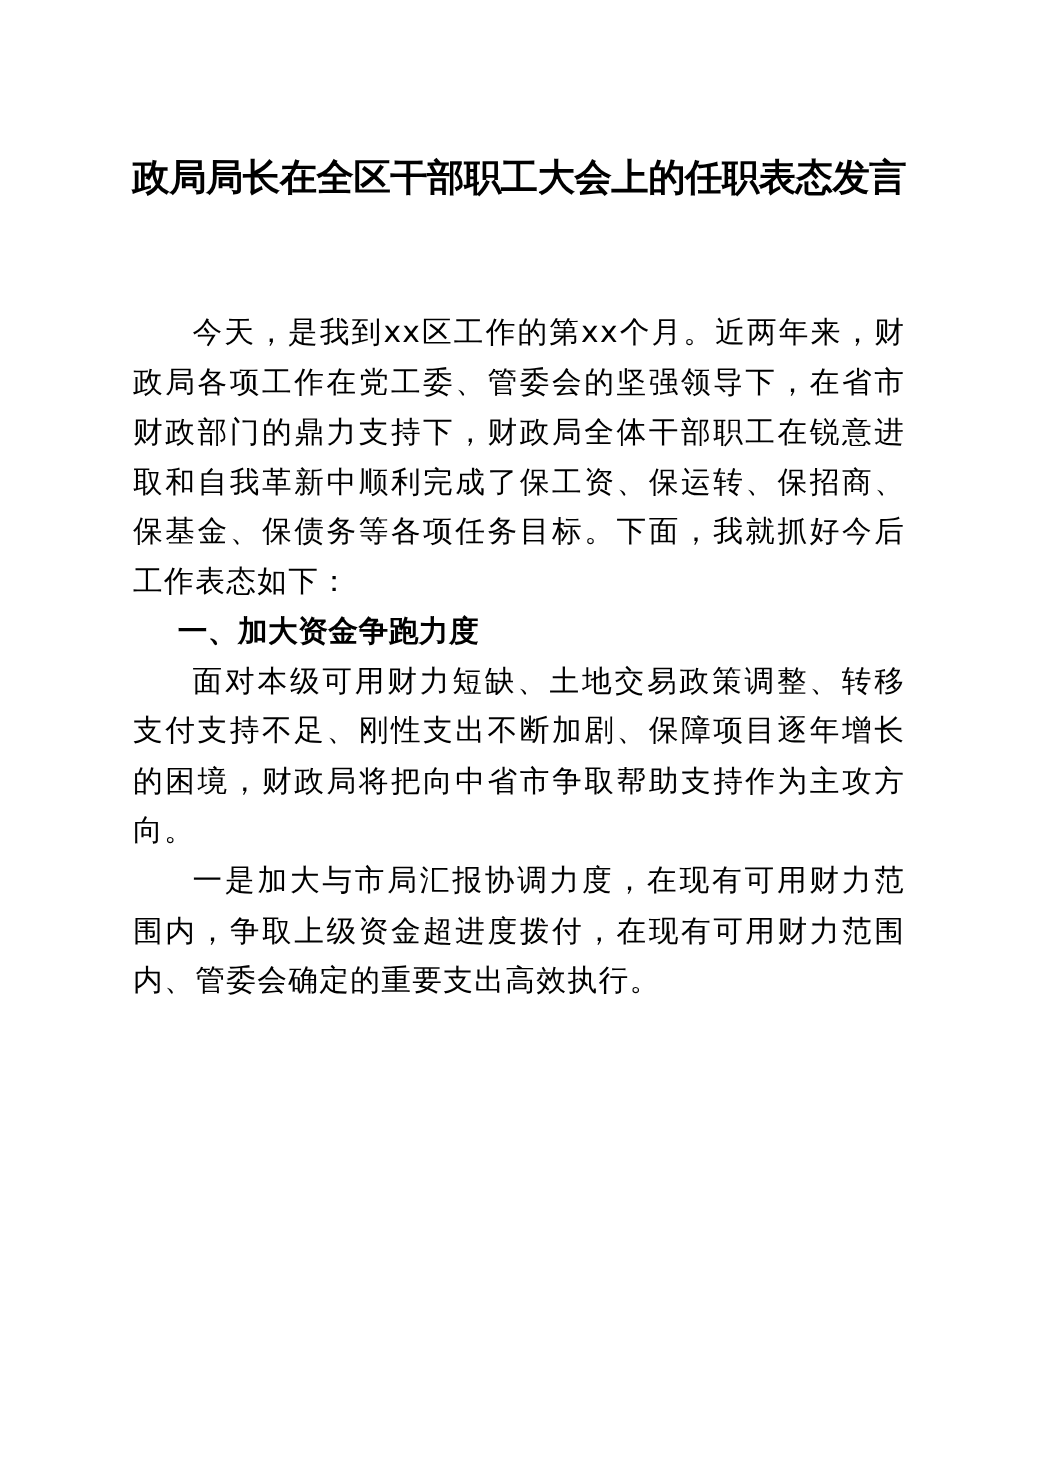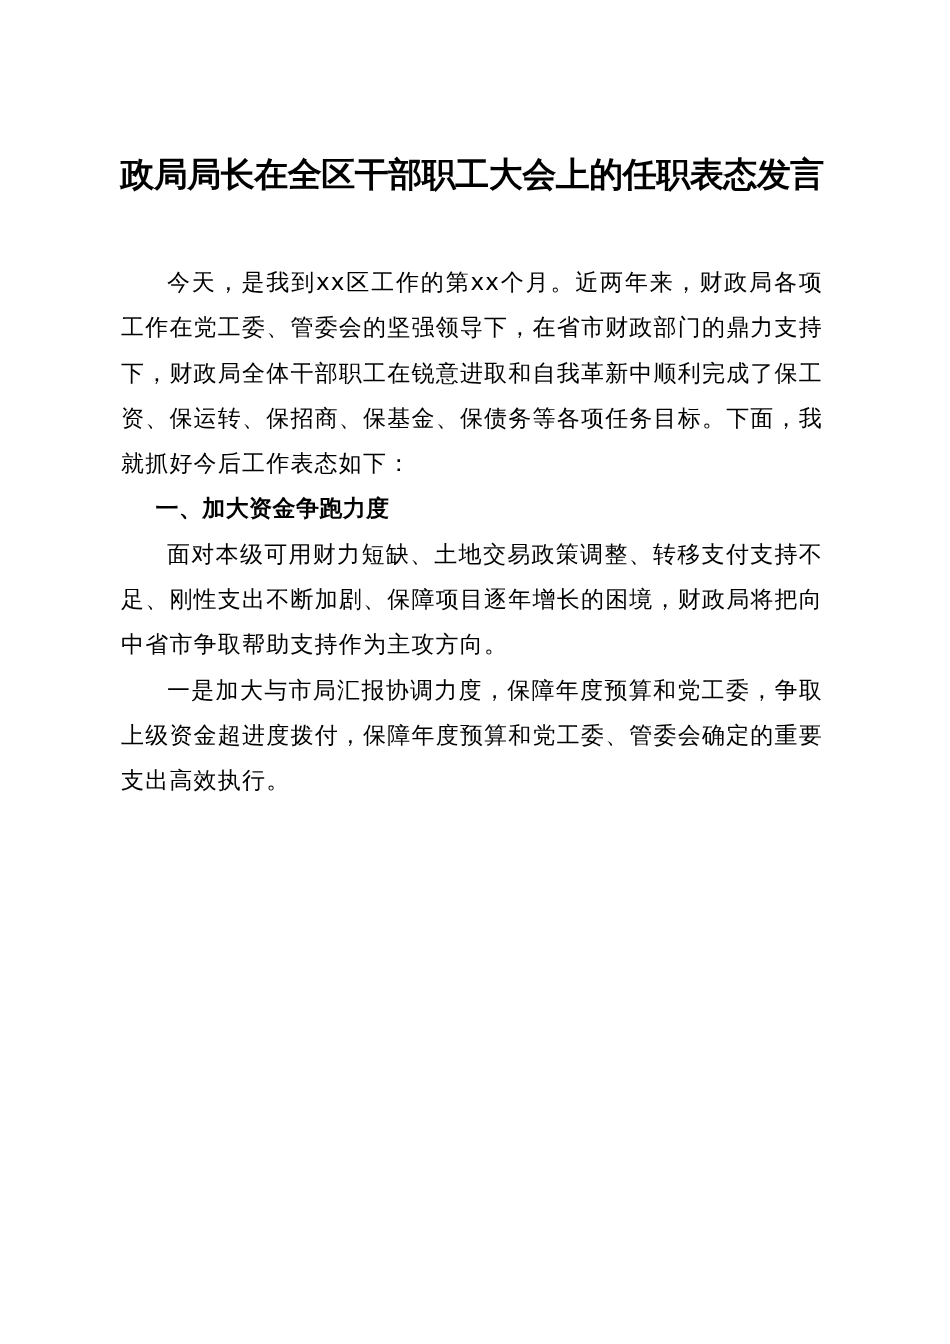--- a/index.html
+++ b/index.html
@@ -17,36 +17,36 @@
     .page {
       position: absolute;
       left: 121px;
       top: 0;
       width: 702px;
     }
     .title {
       margin: 0;
       position: absolute;
       left: -10px;
-      top: 150px;
+      top: 138px;
       width: 722px;
       text-align: center;
       font-family: "DejaVu Serif", "Liberation Serif", serif;
       font-weight: bold;
       font-size: 34px;
       line-height: 48px;
       letter-spacing: -0.5px;
     }
     .body {
       position: absolute;
       left: 0;
-      top: 260px;
+      top: 280px;
       width: 702px;
       font-family: "DejaVu Sans", "Liberation Sans", sans-serif;
-      font-size: 23px;
+      font-size: 27px;
       line-height: 45.3px;
       letter-spacing: 1.2px;
       text-align: justify;
     }
     .para {
       margin: 0;
       text-indent: 2em;
     }
     .heading {
       margin: 0;
@@ -59,15 +59,15 @@
 </head>
 <body>
 
 <div class="page">
   <h1 class="title">政局局长在全区干部职工大会上的任职表态发言</h1>
 
   <div class="body">
     <p class="para">今天，是我到xx区工作的第xx个月。近两年来，财政局各项工作在党工委、管委会的坚强领导下，在省市财政部门的鼎力支持下，财政局全体干部职工在锐意进取和自我革新中顺利完成了保工资、保运转、保招商、保基金、保债务等各项任务目标。下面，我就抓好今后工作表态如下：</p>
     <p class="heading">一、加大资金争跑力度</p>
     <p class="para">面对本级可用财力短缺、土地交易政策调整、转移支付支持不足、刚性支出不断加剧、保障项目逐年增长的困境，财政局将把向中省市争取帮助支持作为主攻方向。</p>
-    <p class="para">一是加大与市局汇报协调力度，保障年度预算和党工委，争取上级资金超进度拨付，保障年度预算和党工委、管委会确定的重要支出高效执行。</p>
+    <p class="para">一是加大与市局汇报协调力度，在现有可用财力范围内，争取上级资金超进度拨付，在现有可用财力范围内、管委会确定的重要支出高效执行。</p>
   </div>
 </div>
 
 </body></html>

